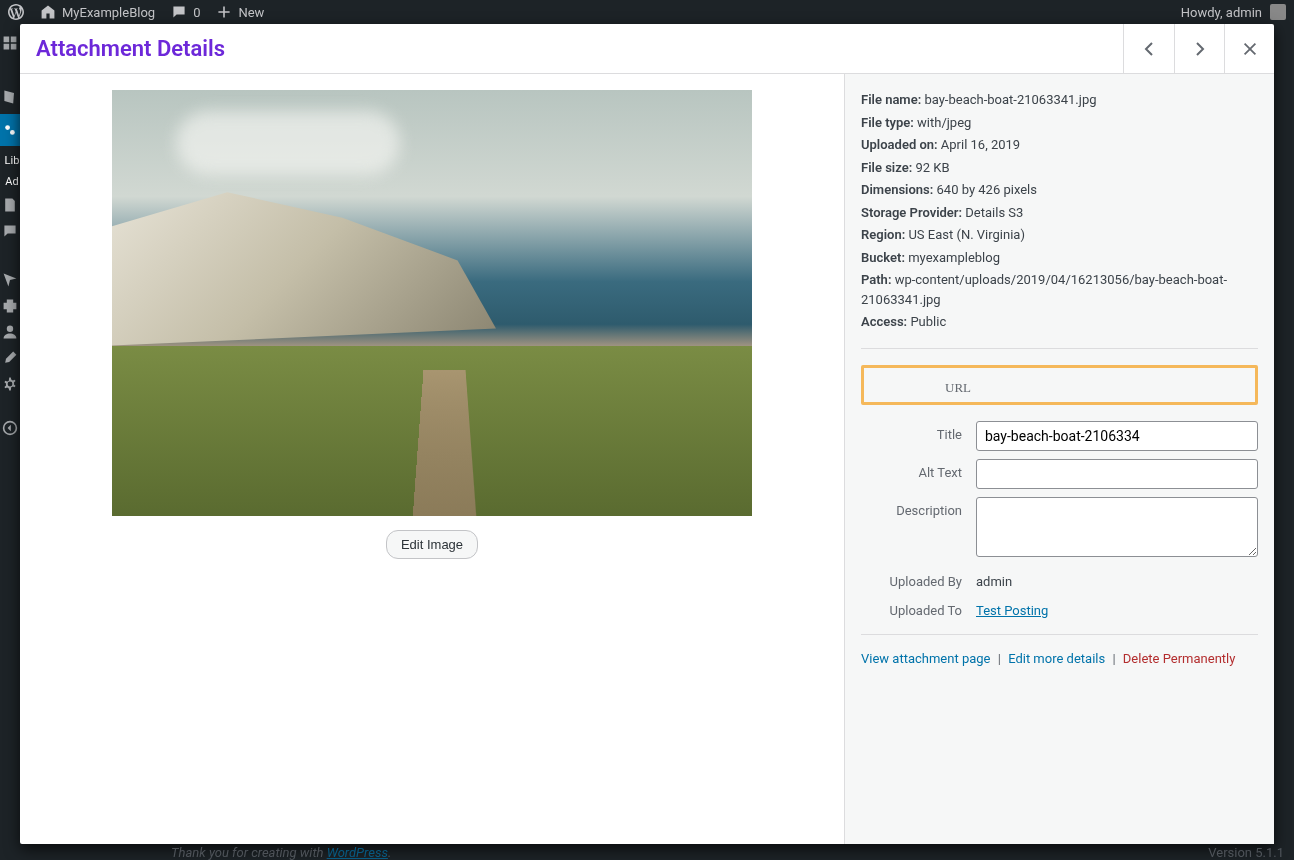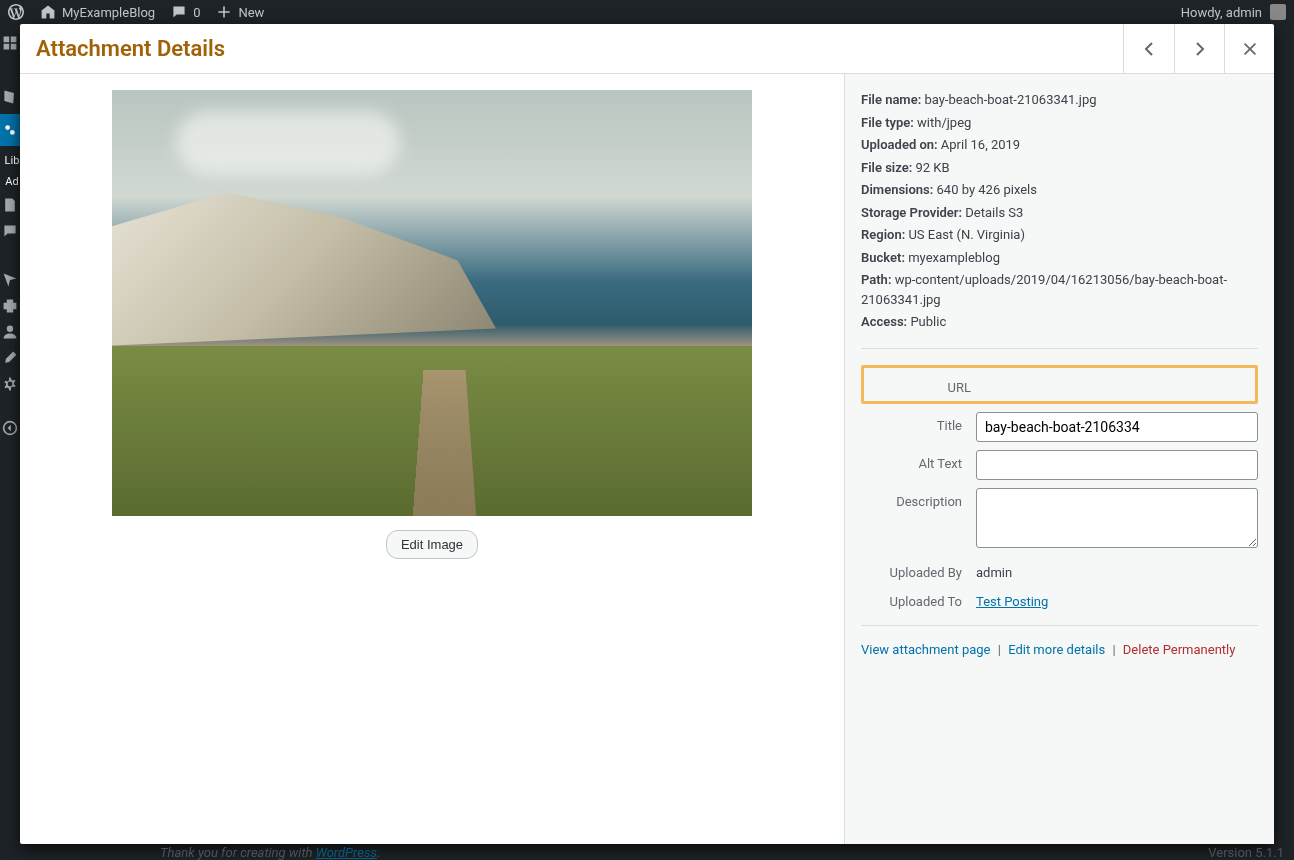--- a/index.html
+++ b/index.html
@@ -16,21 +16,21 @@
     
     .admin-menu { position: absolute; left: 0; top: 24px; bottom: 0; width: 20px; background: #1d2327; display: flex; flex-direction: column; gap: 8px; padding-top: 10px; align-items: center; }
     .admin-menu-item { width: 18px; height: 18px; display: flex; align-items: center; justify-content: center; }
     .admin-menu-item.active { background: #0073aa; width: 20px; height: 32px; }
     .admin-menu-item svg { fill: #a7aaad; }
     .admin-menu-text { font-size: 11px; color: #fff; padding-left: 4px; }
     
     
     .modal { position: absolute; top: 24px; left: 20px; right: 20px; bottom: 16px; background: #fff; border-radius: 2px; display: flex; flex-direction: column; box-shadow: 0 5px 15px rgba(0,0,0,0.7); }
     .modal-header { display: flex; align-items: center; justify-content: space-between; border-bottom: 1px solid #dcdcde; height: 50px; }
-    .modal-title { font-size: 22px; font-weight: 600; color: #a16207; padding-left: 16px; }
+    .modal-title { font-size: 22px; font-weight: 600; color: #6d28d9; padding-left: 16px; }
     .modal-controls { display: flex; border-left: 1px solid #dcdcde; height: 100%; }
     .modal-btn { width: 50px; height: 50px; display: flex; align-items: center; justify-content: center; cursor: pointer; border-left: 1px solid #dcdcde; }
     .modal-btn:first-child { border-left: none; }
     .modal-btn svg { fill: #646970; }
     
     
     .modal-body { display: flex; flex: 1; overflow: hidden; }
     .preview-pane { flex: 1; padding: 16px; display: flex; flex-direction: column; align-items: center; }
     .preview-image { width: 640px; height: 426px; background: linear-gradient(to bottom, #b8c5c0 0%, #d1d8d2 25%, #3a6b7f 45%, #2e5b6d 55%, #c9a888 62%, #8a9d4f 70%, #6b7d3a 100%); border: none; position: relative; overflow: hidden; }
     .cliff { position: absolute; top: 20%; left: 0; width: 60%; height: 40%; background: linear-gradient(135deg, #e8e4d8 0%, #c4bea8 50%, #8a8470 100%); clip-path: polygon(0 30%, 30% 10%, 60% 25%, 90% 50%, 100% 90%, 0 100%); }
@@ -48,30 +48,30 @@
     
     .field-row { display: flex; align-items: flex-start; margin-bottom: 8px; }
     .field-label { width: 115px; text-align: right; padding-right: 14px; padding-top: 6px; color: #646970; font-size: 13px; }
     .field-input { flex: 1; }
     .field-input input, .field-input textarea { width: 100%; padding: 6px 8px; border: 1px solid #8c8f94; border-radius: 3px; font-size: 14px; font-family: inherit; background: #fff; }
     .field-input input[readonly] { background: #f0f0f1; color: #3c434a; }
     .field-input textarea { height: 60px; resize: vertical; }
     .field-value { flex: 1; padding-top: 6px; color: #3c434a; }
     .field-value a { color: #0073aa; text-decoration: underline; }
     
-    .highlighted-field { border: 3px solid #f5b85a; padding: 6px; margin-bottom: 8px; border-radius: 2px; }
+    .highlighted-field { border: 3px solid #f5b85a; padding: 6px; margin-bottom: 16px; border-radius: 2px; font-family: Liberation Serif, serif; }
     .highlighted-field .field-row { margin-bottom: 0; }
     
     .action-links { font-size: 13px; }
     .action-links a { color: #0073aa; text-decoration: none; }
     .action-links .delete { color: #b32d2e; }
     .sep { color: #646970; margin: 0 4px; }
     
     
-    .footer { position: absolute; bottom: 0; left: 160px; right: 10px; height: 16px; display: flex; justify-content: space-between; align-items: center; font-size: 13px; color: #646970; font-style: italic; opacity: 0.7; }
+    .footer { position: absolute; bottom: 0; left: 171px; right: 10px; height: 16px; display: flex; justify-content: space-between; align-items: center; font-size: 13px; color: #646970; font-style: italic; opacity: 0.7; }
     .footer a { color: #0073aa; }
     .footer .version { font-style: normal; }
   </style>
 </head>
 <body>
 
 <div class="admin-bar">
   <div class="admin-bar-left">
     <span class="admin-bar-item">
       <svg width="16" height="16" viewBox="0 0 20 20">

